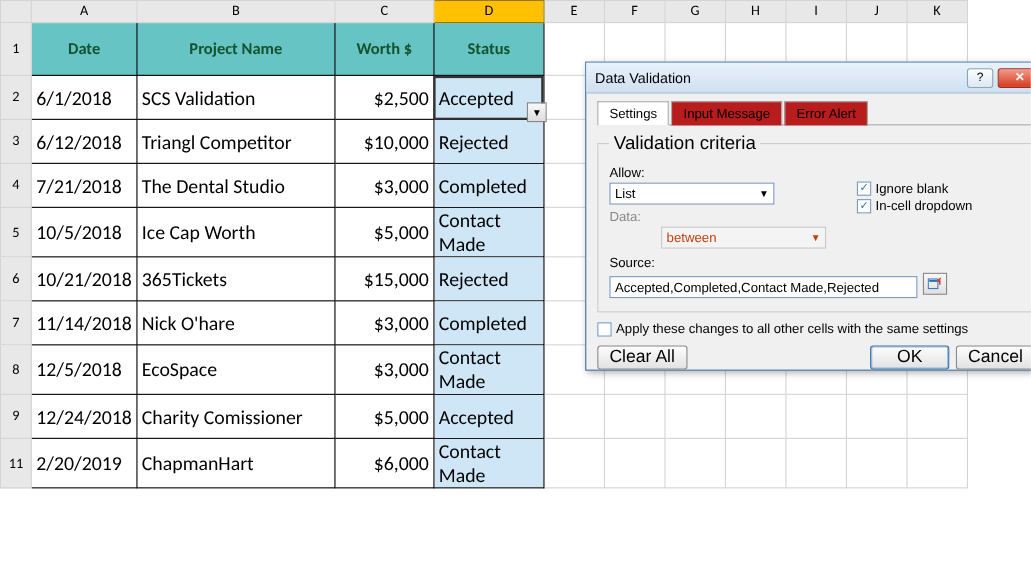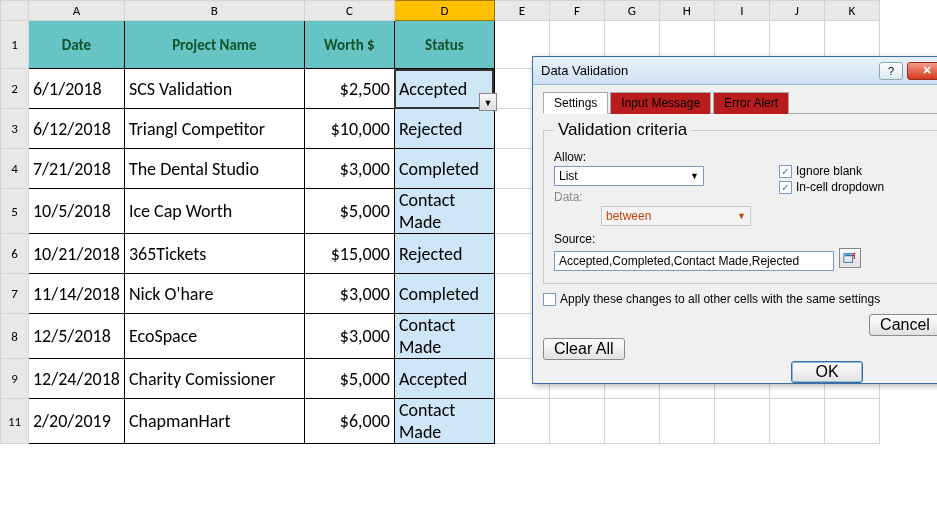--- a/index.html
+++ b/index.html
@@ -181,21 +181,21 @@
   }
   .rightbtns { display: flex; gap: 6px; }
   button.dlgbtn {
     min-width: 72px; height: 22px;
     border: 1px solid #8a8a8a;
     background: linear-gradient(#fdfdfd,#e2e2e2);
     border-radius: 3px;
     font-family: inherit; font-size: 16px;
     padding: 0 10px;
   }
-  button.dlgbtn.primary { border-color: #3a6ea5; box-shadow: 0 0 0 1px #8fb8e0 inset; margin-top: 47px; }
+  button.dlgbtn.primary { border-color: #3a6ea5; box-shadow: 0 0 0 1px #8fb8e0 inset; }
 </style>
 </head>
 <body>
 
 <table class="grid">
   <tbody>
       <tr>
     <th class="corner"></th>
     <th class="colhead cA">A</th>
     <th class="colhead cB">B</th>

